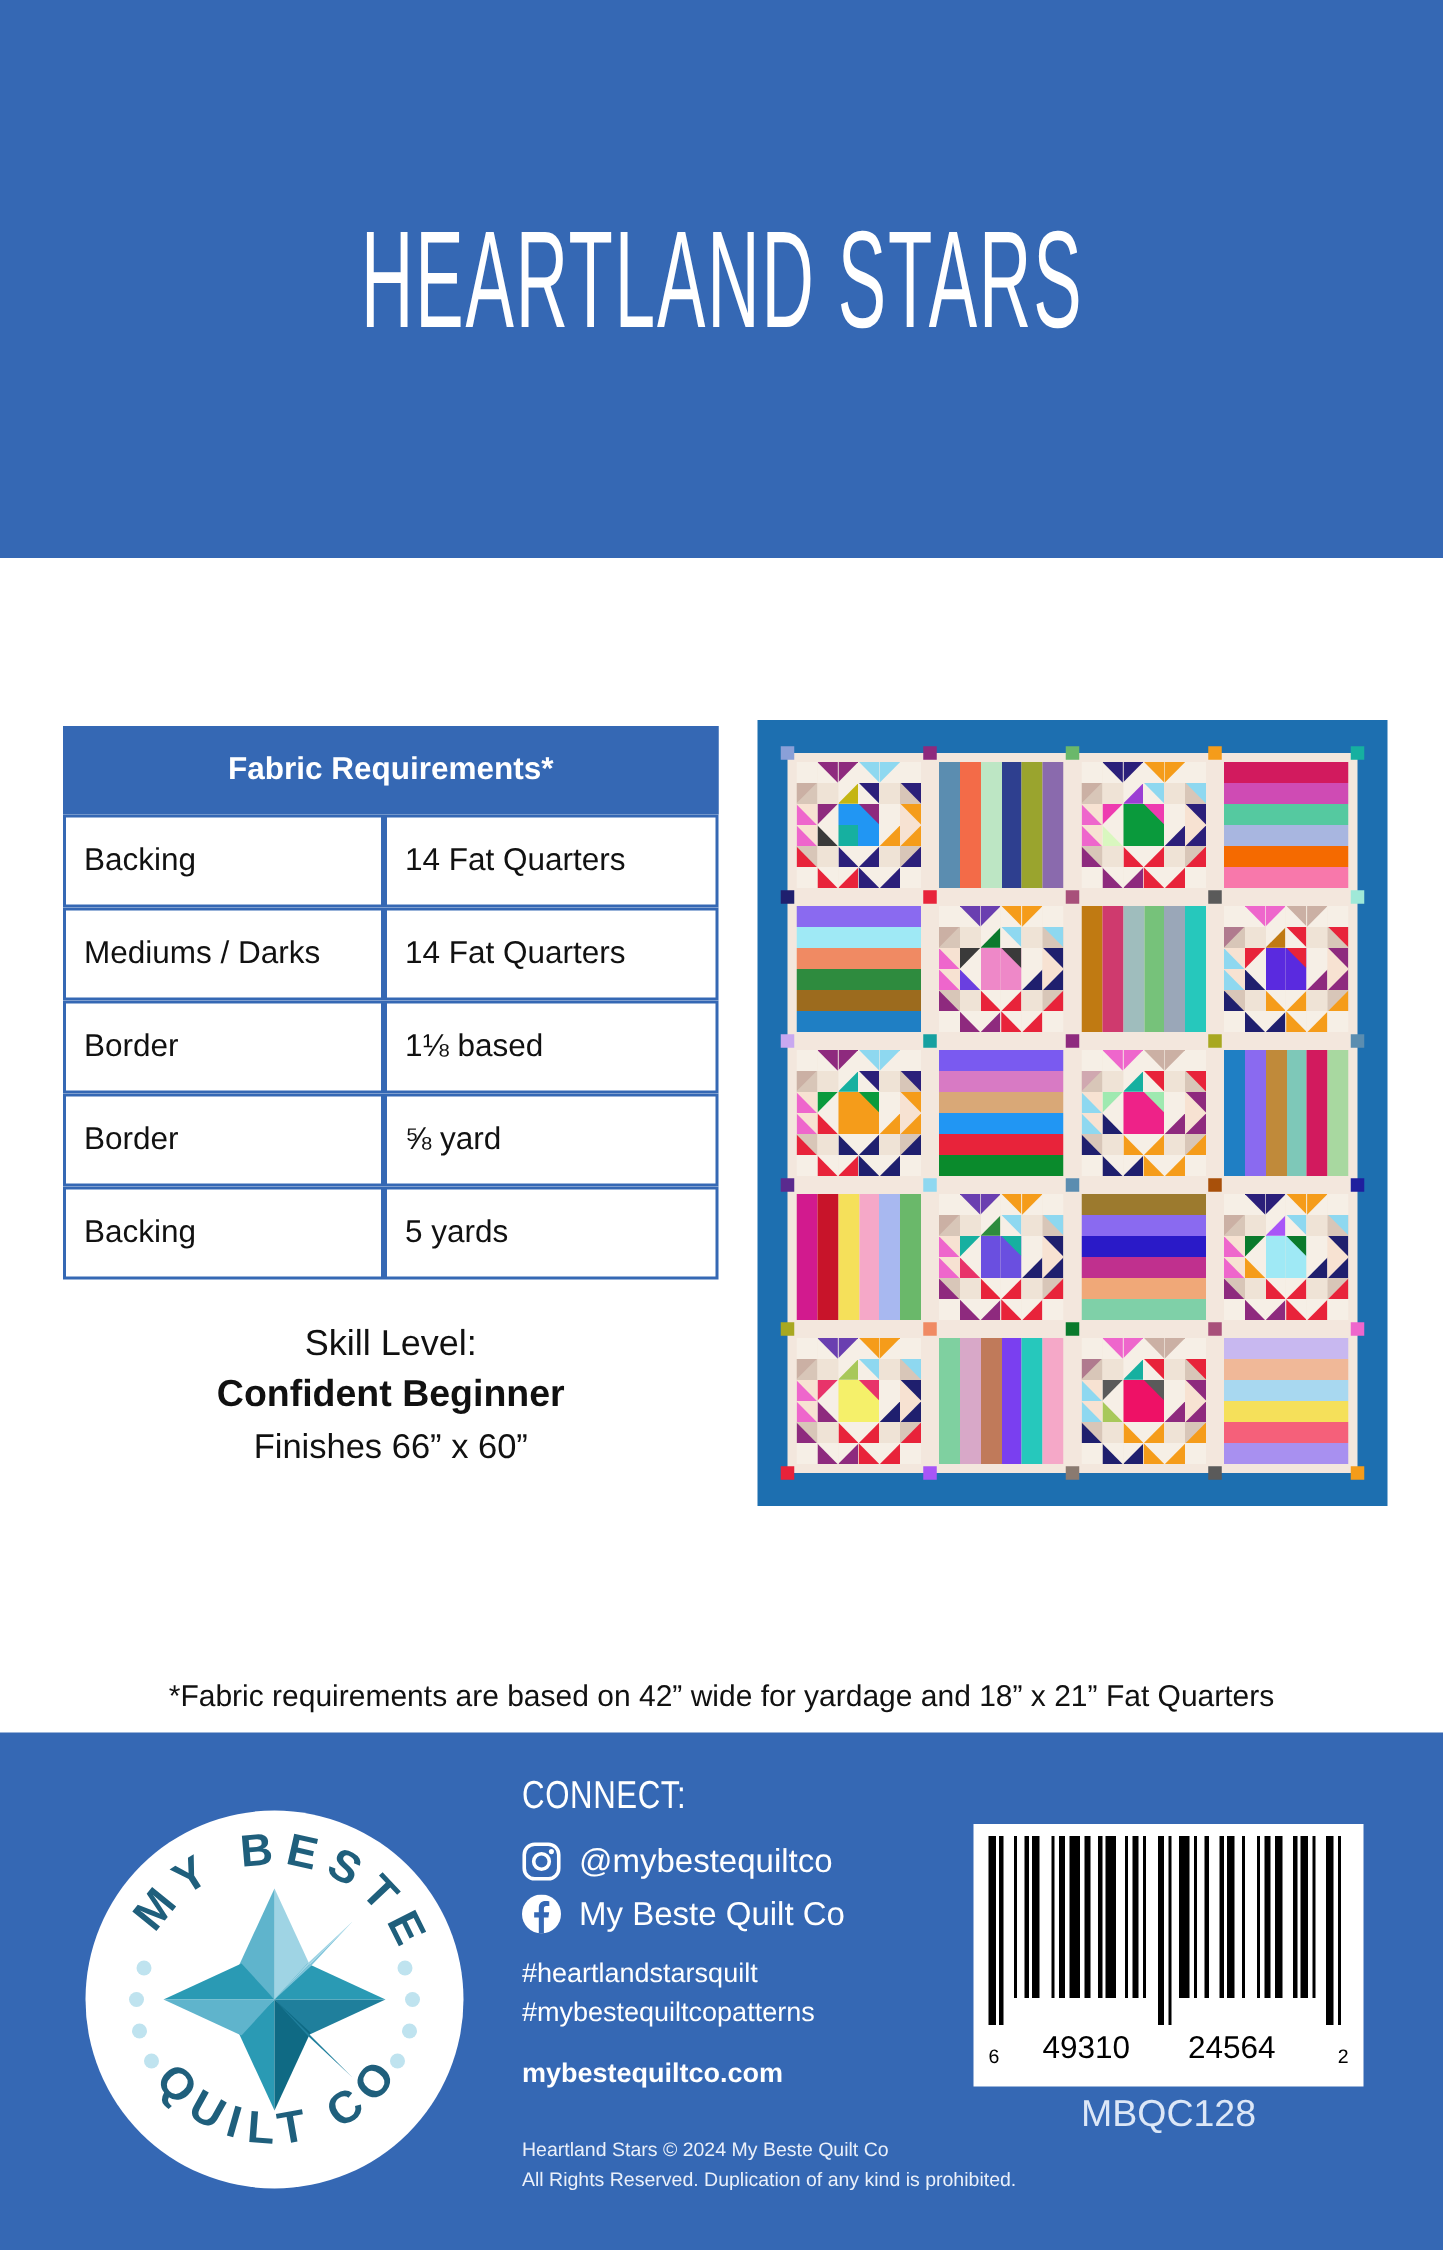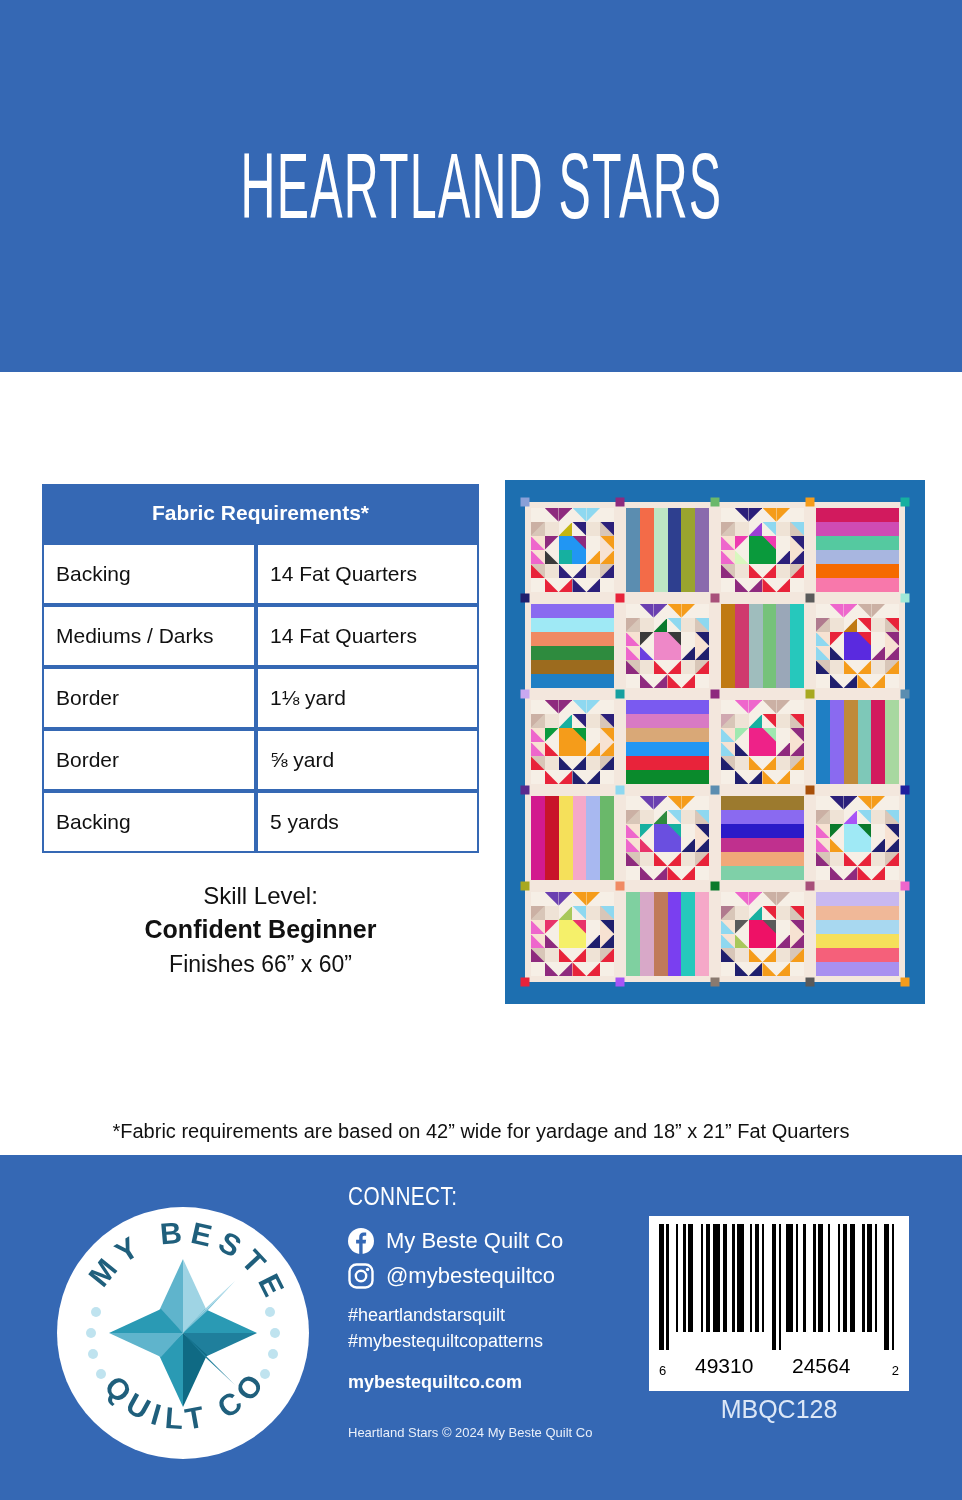--- a/index.html
+++ b/index.html
@@ -162,21 +162,21 @@
             <tr>
               <td class="col-label">Backing</td>
               <td class="col-value">14 Fat Quarters</td>
             </tr>
             <tr>
               <td class="col-label">Mediums / Darks</td>
               <td class="col-value">14 Fat Quarters</td>
             </tr>
             <tr>
               <td class="col-label">Border</td>
-              <td class="col-value">1⅛ yard</td>
+              <td class="col-value">1⅛ based</td>
             </tr>
             <tr>
               <td class="col-label">Border</td>
               <td class="col-value">⅝ yard</td>
             </tr>
             <tr>
               <td class="col-label">Backing</td>
               <td class="col-value">5 yards</td>
             </tr>
           </tbody>
@@ -1292,48 +1292,49 @@
         </text>
       </svg>
     </div>
 
     <div class="connect">
       <div class="connect-title">CONNECT:</div>
 
       <div class="social-row">
         <span class="ico">
           <svg viewBox="0 0 26 26" width="26" height="26">
-            <circle cx="13" cy="13" r="13" fill="#ffffff"></circle>
-            <path d="M14.6 26V15.4h3l.5-3.6h-3.5V9.5c0-1 .3-1.8 1.8-1.8h1.8V4.5c-.3 0-1.4-.1-2.6-.1-2.6 0-4.4 1.6-4.4 4.5v2.9H8.1v3.6h3.1V26z" fill="#3568b4"></path>
-          </svg>
-        </span>
-        <span class="txt">My Beste Quilt Co</span>
-      </div>
-
-      <div class="social-row">
-        <span class="ico">
-          <svg viewBox="0 0 26 26" width="26" height="26">
             <rect x="1.5" y="1.5" width="23" height="23" rx="7" ry="7" fill="none" stroke="#ffffff" stroke-width="2.4"></rect>
             <circle cx="13" cy="13" r="5.2" fill="none" stroke="#ffffff" stroke-width="2.4"></circle>
             <circle cx="19.6" cy="6.4" r="1.7" fill="#ffffff"></circle>
           </svg>
         </span>
         <span class="txt">@mybestequiltco</span>
       </div>
 
+      <div class="social-row">
+        <span class="ico">
+          <svg viewBox="0 0 26 26" width="26" height="26">
+            <circle cx="13" cy="13" r="13" fill="#ffffff"></circle>
+            <path d="M14.6 26V15.4h3l.5-3.6h-3.5V9.5c0-1 .3-1.8 1.8-1.8h1.8V4.5c-.3 0-1.4-.1-2.6-.1-2.6 0-4.4 1.6-4.4 4.5v2.9H8.1v3.6h3.1V26z" fill="#3568b4"></path>
+          </svg>
+        </span>
+        <span class="txt">My Beste Quilt Co</span>
+      </div>
+
       <div class="hashtags">
         <div>#heartlandstarsquilt</div>
         <div>#mybestequiltcopatterns</div>
       </div>
 
       <div class="website">mybestequiltco.com</div>
     </div>
 
     <div class="copyright">
       <div>Heartland Stars © 2024 My Beste Quilt Co</div>
+      <div>All Rights Reserved. Duplication of any kind is prohibited.</div>
     </div>
   </div>
 
   <div class="barcode-box">
     <div class="bars" id="bars">
         <i style="left: 0%; width: 1.87755%;"></i>
         <i style="left: 3.06122%; width: 0.938776%;"></i>
         <i class="short" style="left: 7.14286%; width: 0.938776%;"></i>
         <i class="short" style="left: 10.2041%; width: 0.938776%;"></i>
         <i class="short" style="left: 12.2449%; width: 1.87755%;"></i>

